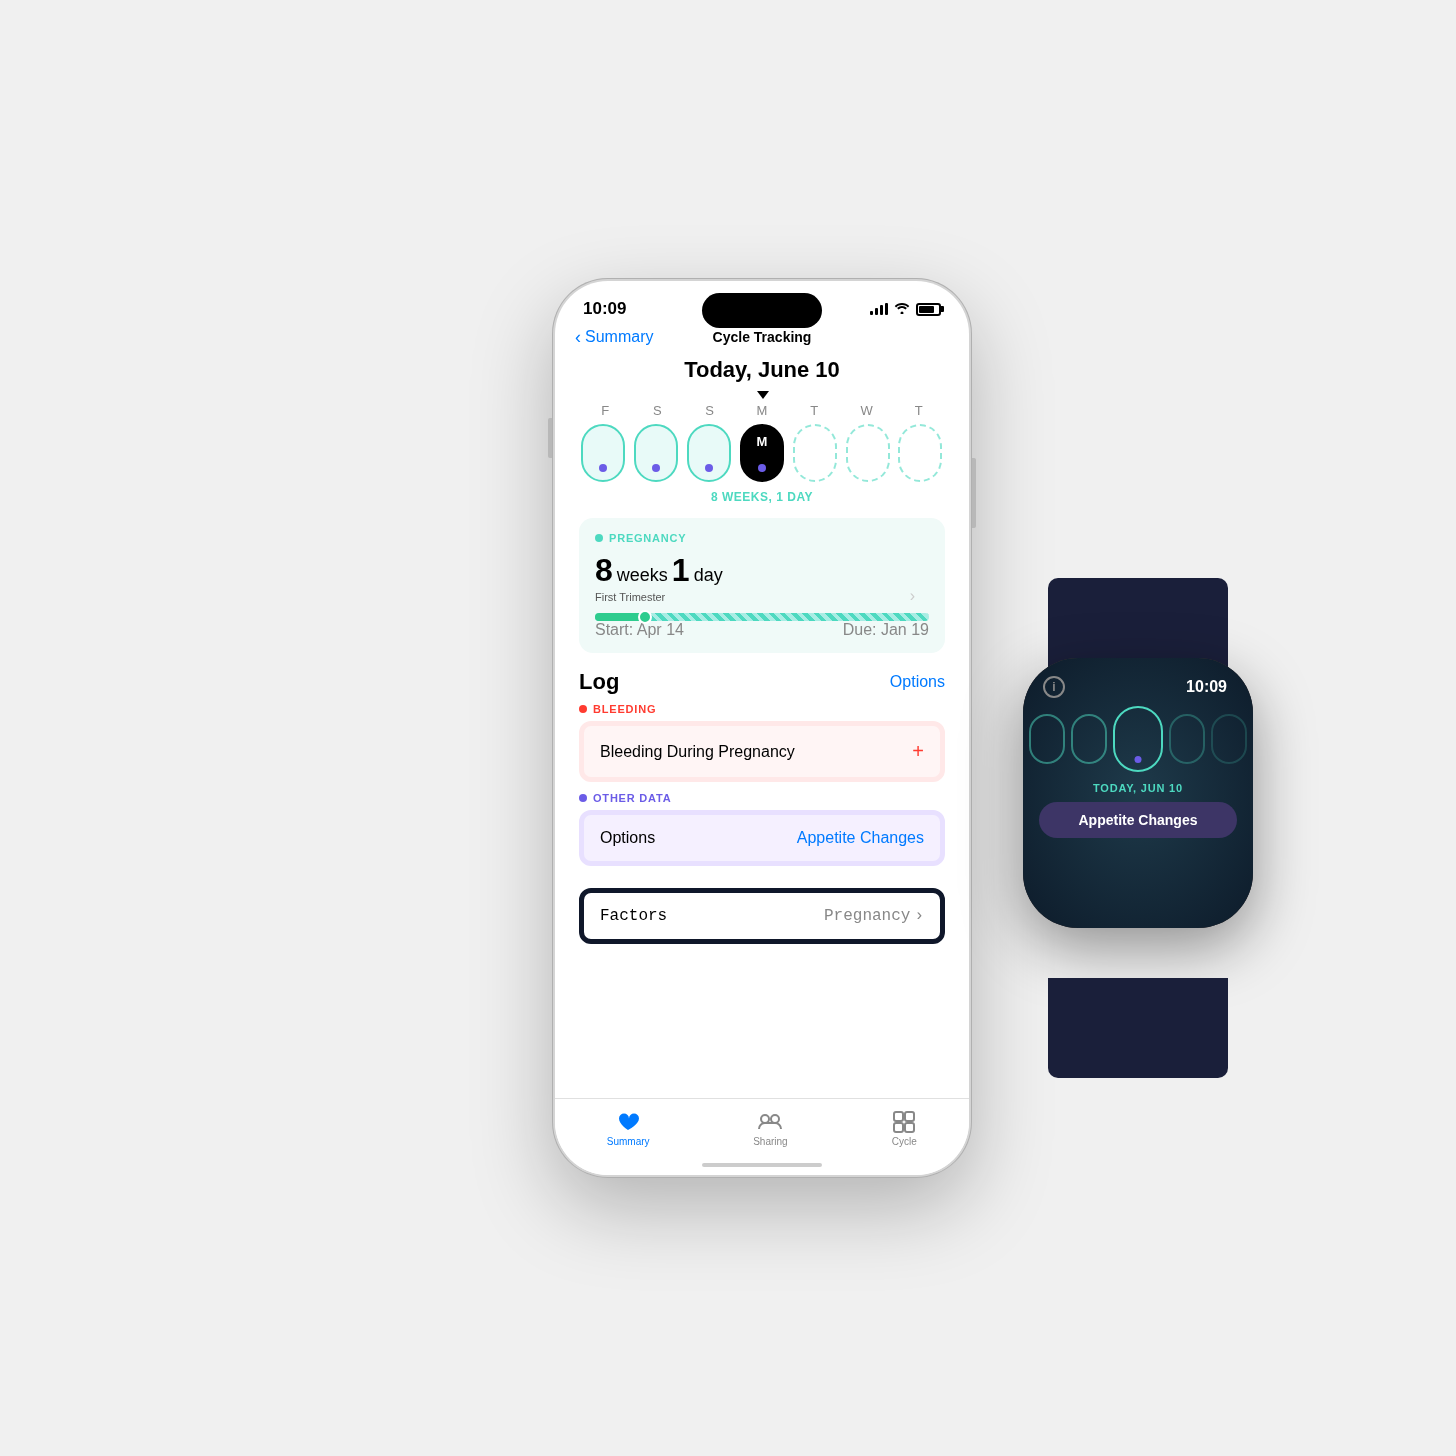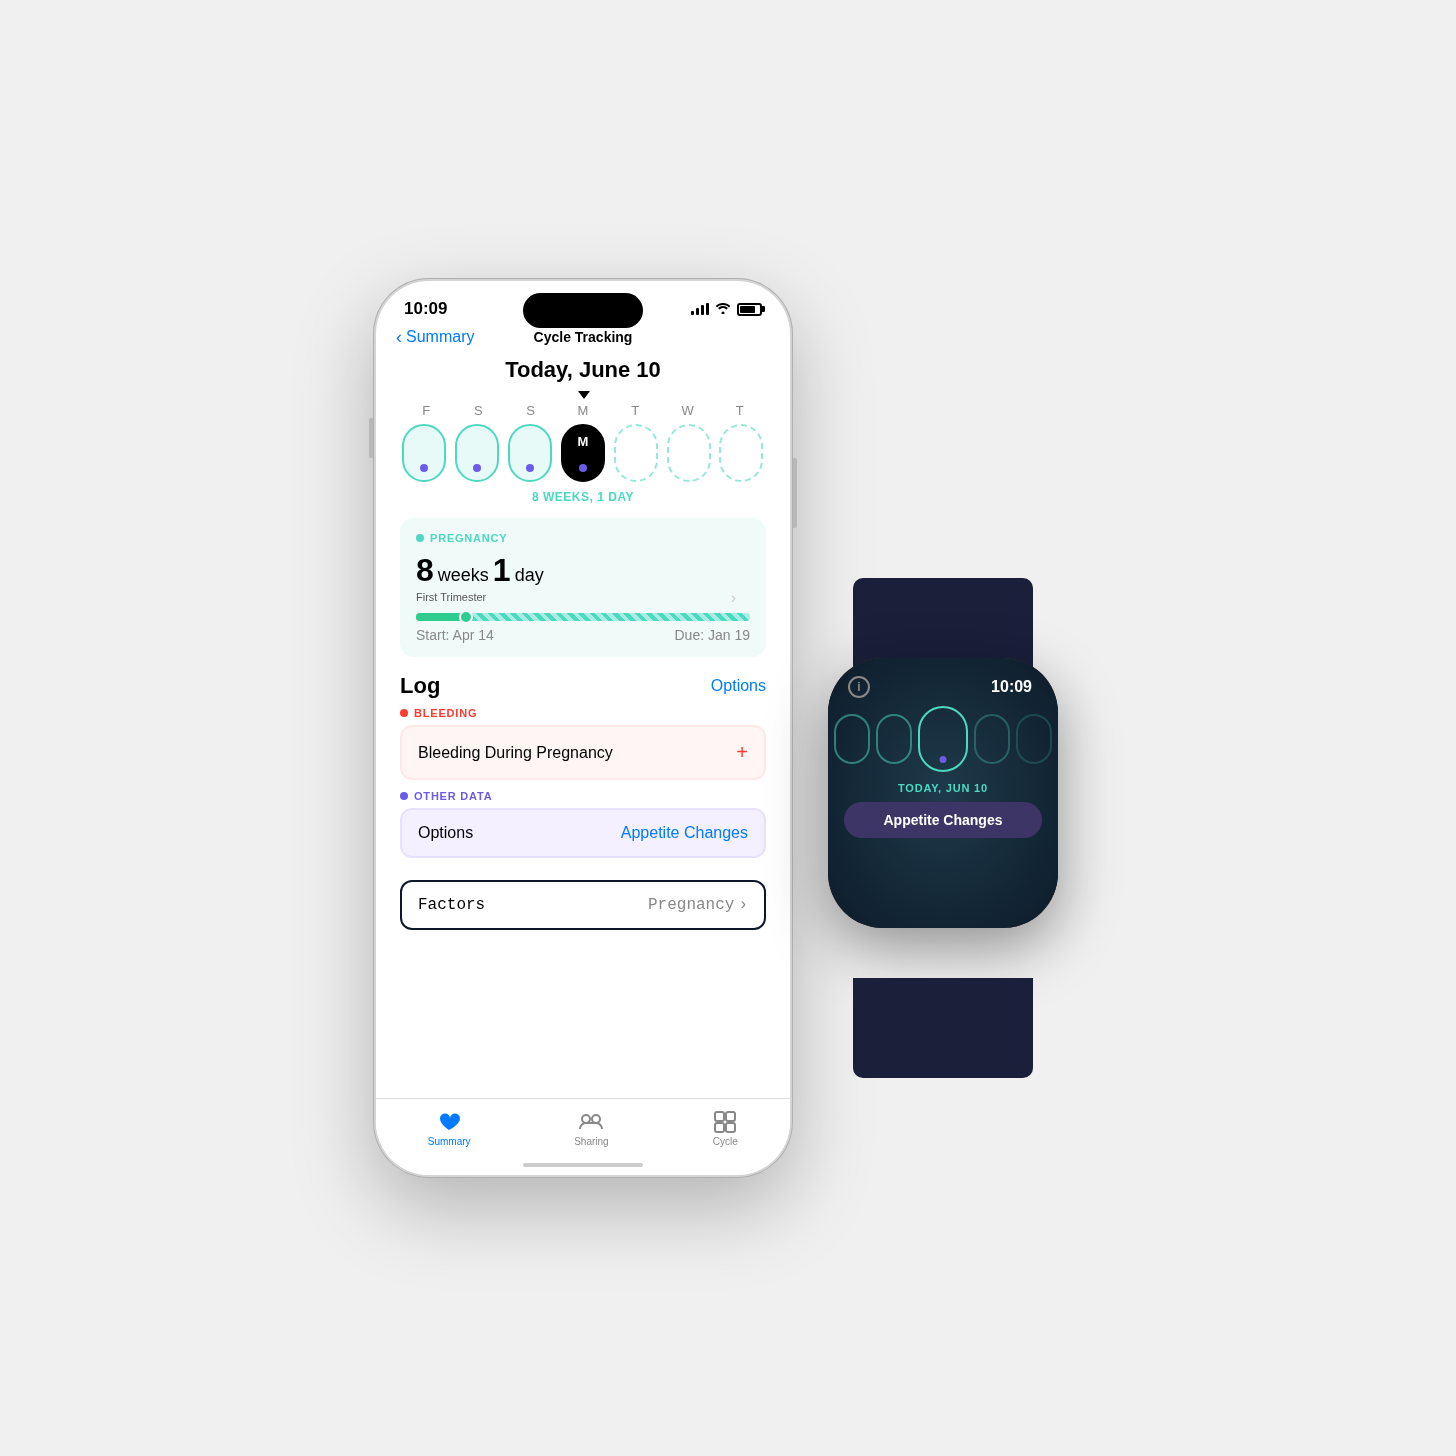--- a/index.html
+++ b/index.html
@@ -13,22 +13,22 @@
       font-family: -apple-system, BlinkMacSystemFont, 'SF Pro Display', 'Helvetica Neue', Arial, sans-serif;
       overflow: hidden;
     }
 
     .scene {
       position: relative;
       width: 1100px;
       height: 1200px;
       display: flex;
       align-items: center;
-      justify-content: center;
-      gap: 30px;
+      justify-content: flex-end;
+      gap: 46px;
     }
 
     
     .iphone {
       position: relative;
       width: 420px;
       height: 900px;
       background: #d4d4d4;
       border-radius: 56px;
       padding: 3px;
@@ -385,22 +385,21 @@
       border-radius: 50%;
       position: absolute;
       top: -3px;
       left: 13%;
       border: 2px solid #fff;
     }
 
     .progress-dates {
       display: flex;
       justify-content: space-between;
-      margin-top: 6px;
-      font-size: 14px;
+      font-size: 16px;
       color: #888;
     }
 
     .chevron-right {
       position: absolute;
       right: 14px;
       top: 50%;
       transform: translateY(-50%);
       color: #ccc;
       font-size: 16px;
@@ -443,21 +442,21 @@
       margin-bottom: 6px;
     }
 
     .log-row {
       background: #fff;
       border-radius: 12px;
       padding: 14px 16px;
       display: flex;
       justify-content: space-between;
       align-items: center;
-      border: 2px solid #0f172a;
+      border: 5px solid #0f172a;
       margin-bottom: 6px;
     }
 
     .log-row-label {
       font-size: 16px;
       color: #000;
     }
 
     .log-row-value {
       color: #007AFF;

